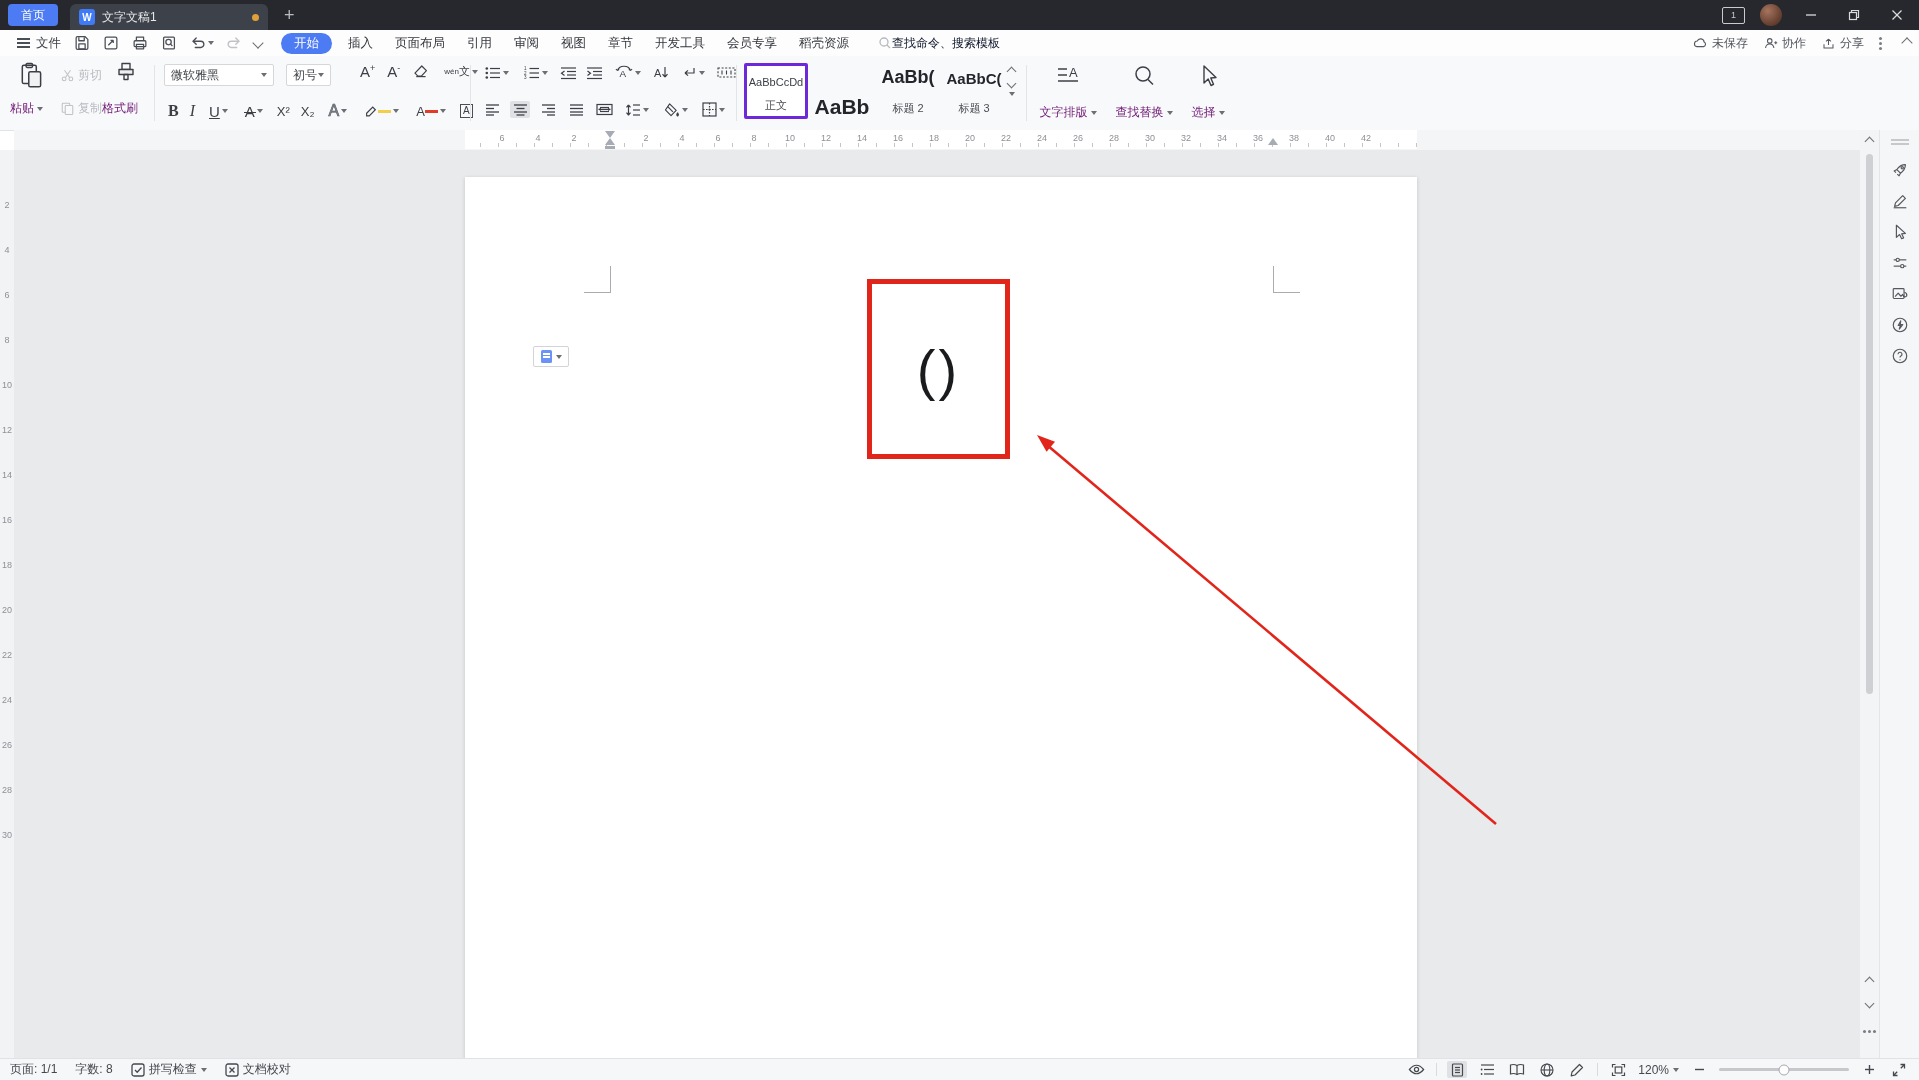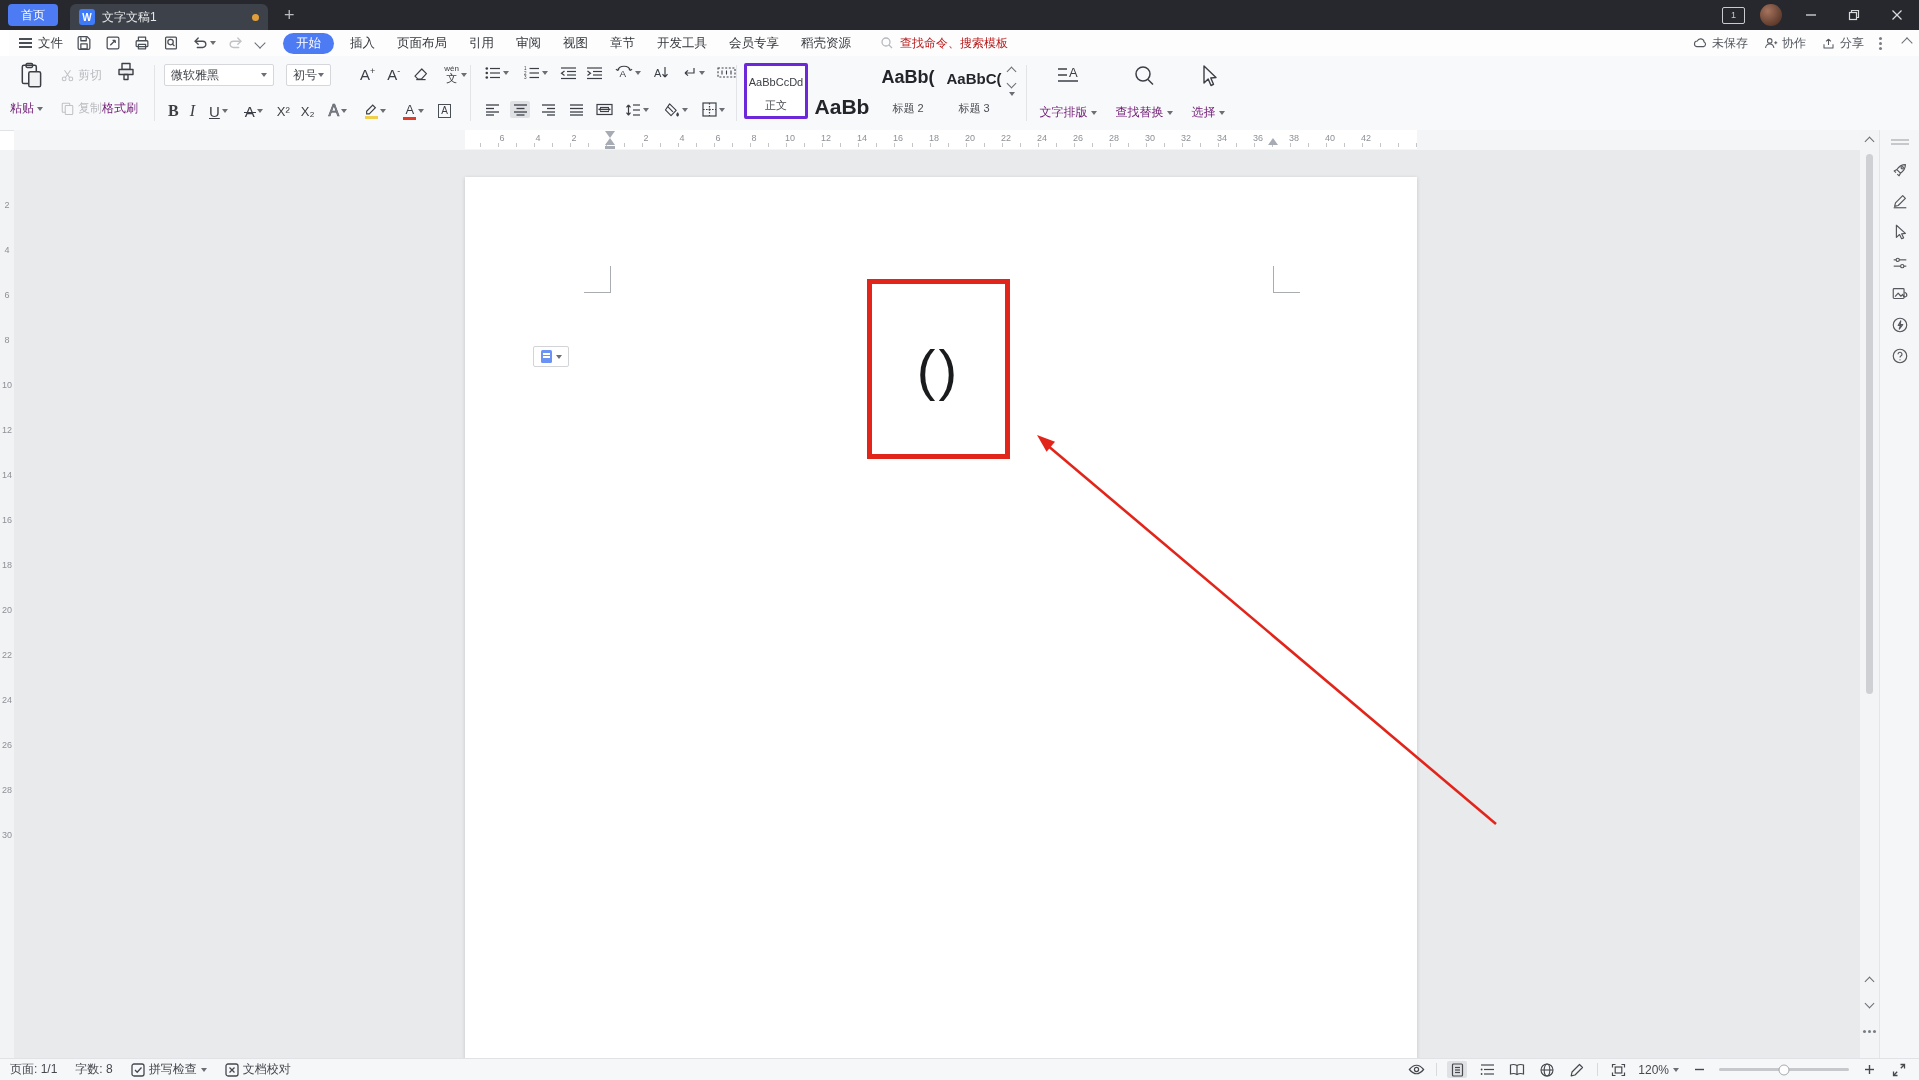--- a/index.html
+++ b/index.html
@@ -15,28 +15,28 @@
   .wps-logo{width:16px;height:16px;border-radius:3px;background:#3f7bf8;color:#fff;font-weight:bold;font-size:10px;display:flex;align-items:center;justify-content:center;}
   .doc-title{font-size:12px;white-space:nowrap;overflow:hidden;}
   .unsaved-dot{width:7px;height:7px;border-radius:50%;background:#dfa03c;margin-left:auto;}
   .newtab{color:#b9bcc1;font-size:18px;margin-left:16px;line-height:1;}
   .tab-right{margin-left:auto;display:flex;align-items:center;gap:15px;margin-right:8px;}
   .win-badge{width:21px;height:15px;border:1px solid #c9cbcf;border-radius:2px;color:#c9cbcf;font-size:9px;display:flex;align-items:center;justify-content:center;}
   .avatar{width:22px;height:22px;border-radius:50%;background:radial-gradient(circle at 35% 32%,#a5745e 0%,#6b4434 60%,#472a20 100%);}
   .winbtn{width:28px;height:22px;display:flex;align-items:center;justify-content:center;}
 
   
-  .menubar{position:absolute;top:30px;left:9px;right:0;height:26px;background:#fdfdfe;display:flex;align-items:center;}
+  .menubar{position:absolute;top:30px;left:0;right:0;height:26px;background:#fdfdfe;display:flex;align-items:center;padding-left:7px;}
   .menu-file{display:flex;gap:6px;align-items:center;margin:0 12px 0 10px;font-size:12.5px;}
   .hamburger{width:13px;height:2px;background:#4a4e55;box-shadow:0 4px 0 #4a4e55,0 -4px 0 #4a4e55;margin:4px 0;}
   .qat{display:flex;align-items:center;gap:11px;margin-right:14px;}
   .qat-item{display:flex;align-items:center;gap:1px;}
   .menu-tab{padding:0 11px;font-size:12.5px;color:#33363b;white-space:nowrap;}
   .menu-tab.active{background:#4d7bf3;color:#fff;border-radius:11px;height:21px;line-height:21px;padding:0 13px;margin:0 5px;}
-  .cmd-search{display:flex;align-items:center;gap:6px;margin-left:18px;color:#b91c1c;}
+  .cmd-search{display:flex;align-items:center;margin-left:18px;color:#0f172a;}
   .menu-right{position:absolute;right:8px;top:0;height:26px;display:flex;align-items:center;gap:15px;color:#55595f;}
   .mr-item{display:flex;align-items:center;gap:4px;}
   .vdots{width:3px;height:3px;border-radius:50%;background:#7a7e84;box-shadow:0 5px 0 #7a7e84,0 -5px 0 #7a7e84;}
 
   
   .caret{width:0;height:0;border-left:3.5px solid transparent;border-right:3.5px solid transparent;border-top:4px solid #6b6e73;}
   .chev{width:7px;height:7px;border-left:1.5px solid #6b6e73;border-bottom:1.5px solid #6b6e73;transform:rotate(135deg);}
   .chev.down{transform:rotate(-45deg);}
 
   
@@ -45,21 +45,21 @@
   .tb-lab{font-size:12px;color:#701a75;display:flex;align-items:center;gap:3px;white-space:nowrap;}
   .gray{color:#b9bbbf;}
   .gray svg{stroke:#c0c2c6 !important;}
   .sel{position:absolute;height:22px;border:1px solid #d5d7da;background:#fff;border-radius:2px;display:flex;align-items:center;justify-content:space-between;padding:0 6px;box-sizing:border-box;}
   .txtic{font-size:14px;color:#3c4046;display:flex;align-items:flex-end;line-height:1;}
   .tbr1{position:absolute;top:7px;display:flex;align-items:center;}
   .tbr2{position:absolute;top:44px;display:flex;align-items:center;}
   .tbtn{display:flex;align-items:center;gap:2px;padding:2px 3px;border-radius:2px;}
   .strike-line{position:relative;}
   .strike-line::after{content:"";position:absolute;left:-1px;right:-1px;top:55%;height:1.2px;background:#3c4046;}
-  .colorbar{display:flex;flex-direction:column;align-items:center;line-height:1;}
+  .colorbar{display:flex;flex-direction:row;align-items:center;line-height:1;}
   .colorbar .bar{width:13px;height:3px;margin-top:1px;}
   .char-border{border:1px solid #4a4e55;font-size:10px;padding:0 2px;line-height:12px;}
   
   .style-cell{position:absolute;top:7px;width:64px;height:56px;display:flex;flex-direction:column;align-items:center;justify-content:space-between;padding:4px 0 3px;box-sizing:border-box;border-radius:2px;}
   .style-cell.selected{background:#fff;border:3px solid #6d28d9;}
   .style-label{font-size:11px;color:#4a4d52;}
   .gal-arrows{position:absolute;display:flex;flex-direction:column;align-items:center;gap:5px;}
   .big-group{position:absolute;top:7px;width:68px;height:58px;display:flex;flex-direction:column;align-items:center;justify-content:space-between;}
 
   

